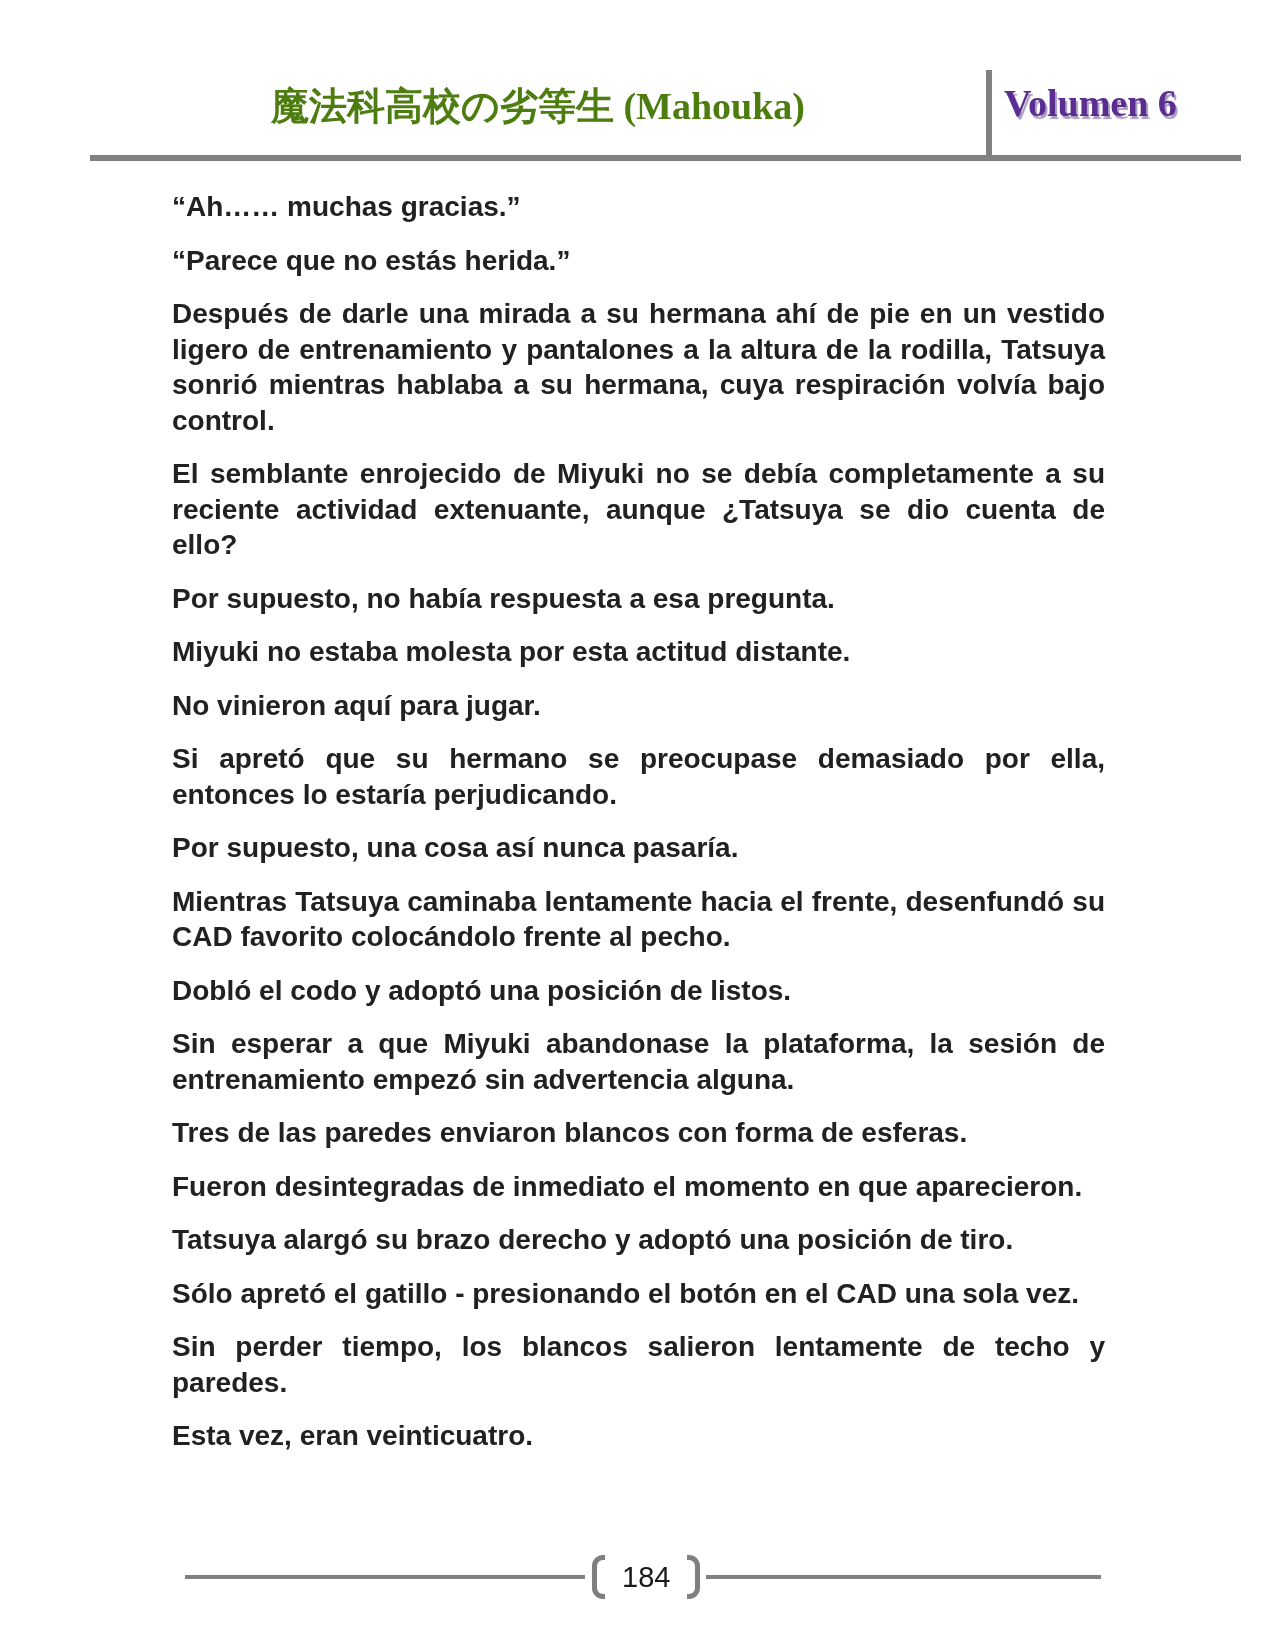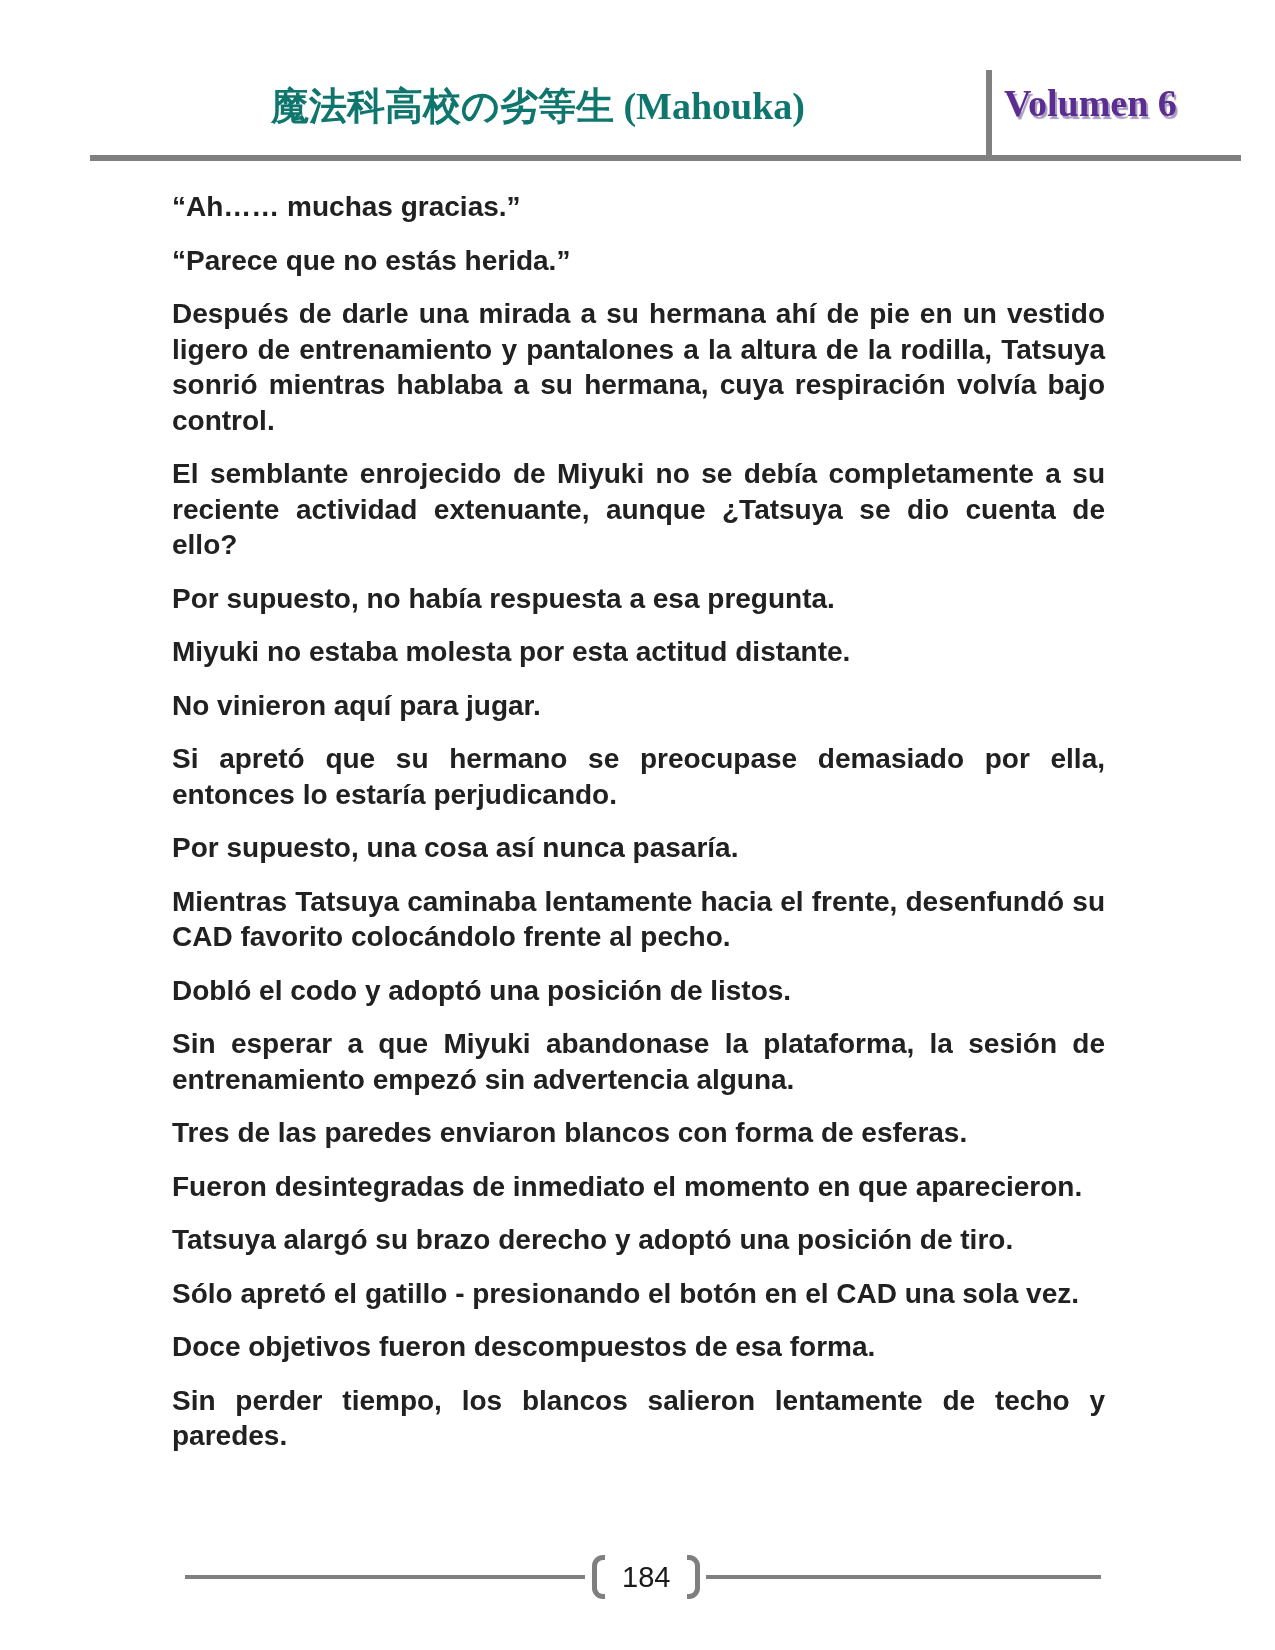--- a/index.html
+++ b/index.html
@@ -15,21 +15,21 @@
 
   
   .header-title {
     position: absolute;
     left: 90px; top: 64px;
     width: 896px; height: 85px;
     display: flex; align-items: center; justify-content: center;
     font-family: "Liberation Serif", "DejaVu Serif", serif;
     font-weight: bold;
     font-size: 38px;
-    color: #0f766e;
+    color: #4d7c0f;
     white-space: nowrap;
   }
   .header-vbar {
     position: absolute;
     left: 986px; top: 70px;
     width: 6px; height: 91px;
     background: #808080;
   }
   .volume-badge {
     position: absolute;
@@ -121,22 +121,22 @@
     <p>No vinieron aquí para jugar.</p>
     <p>Si apretó que su hermano se preocupase demasiado por ella, entonces lo estaría perjudicando.</p>
     <p>Por supuesto, una cosa así nunca pasaría.</p>
     <p>Mientras Tatsuya caminaba lentamente hacia el frente, desenfundó su CAD favorito colocándolo frente al pecho.</p>
     <p>Dobló el codo y adoptó una posición de listos.</p>
     <p>Sin esperar a que Miyuki abandonase la plataforma, la sesión de entrenamiento empezó sin advertencia alguna.</p>
     <p>Tres de las paredes enviaron blancos con forma de esferas.</p>
     <p>Fueron desintegradas de inmediato el momento en que aparecieron.</p>
     <p>Tatsuya alargó su brazo derecho y adoptó una posición de tiro.</p>
     <p>Sólo apretó el gatillo - presionando el botón en el CAD una sola vez.</p>
-    <p>Doce objetivos fueron descompuestos de esa forma.</p>
     <p>Sin perder tiempo, los blancos salieron lentamente de techo y paredes.</p>
+    <p>Esta vez, eran veinticuatro.</p>
   </div>
 
   <div class="footer">
     <div class="footer-rule footer-rule-left"></div>
     <span class="bracket bracket-left"></span>
     <span class="page-number">184</span>
     <span class="bracket bracket-right"></span>
     <div class="footer-rule footer-rule-right"></div>
   </div>
 

